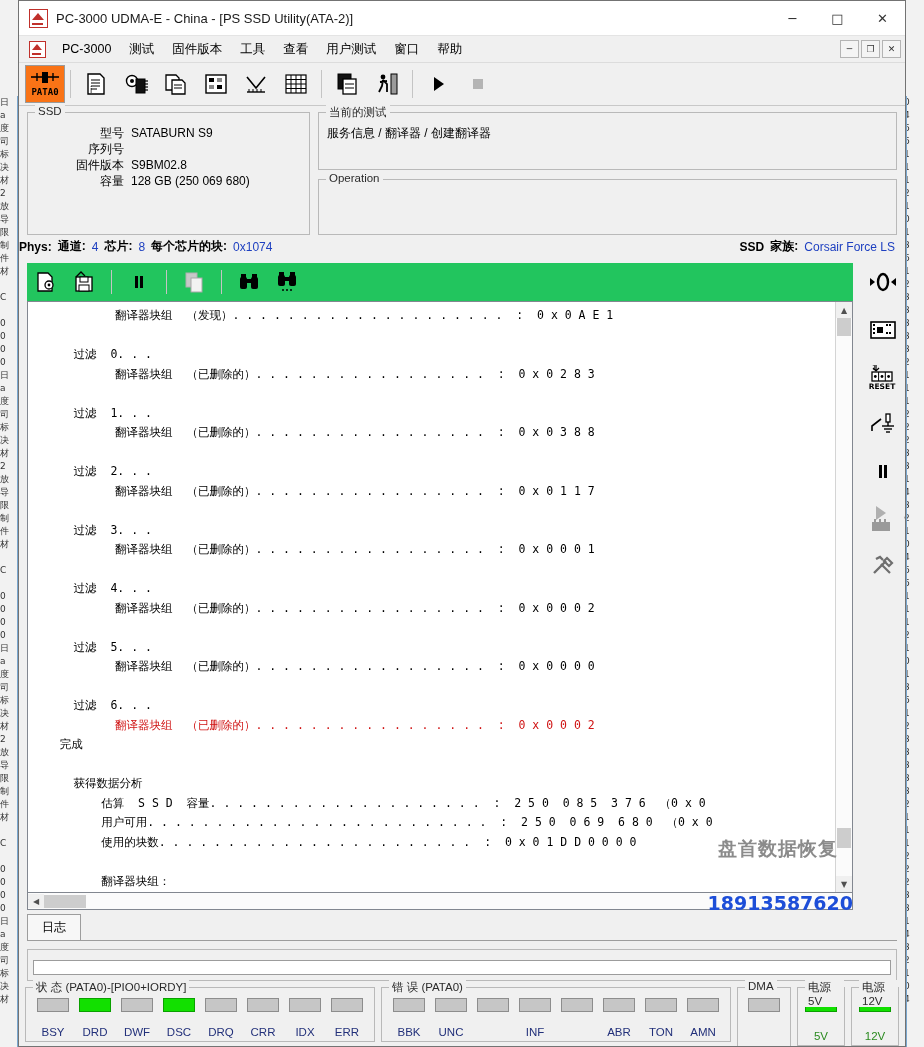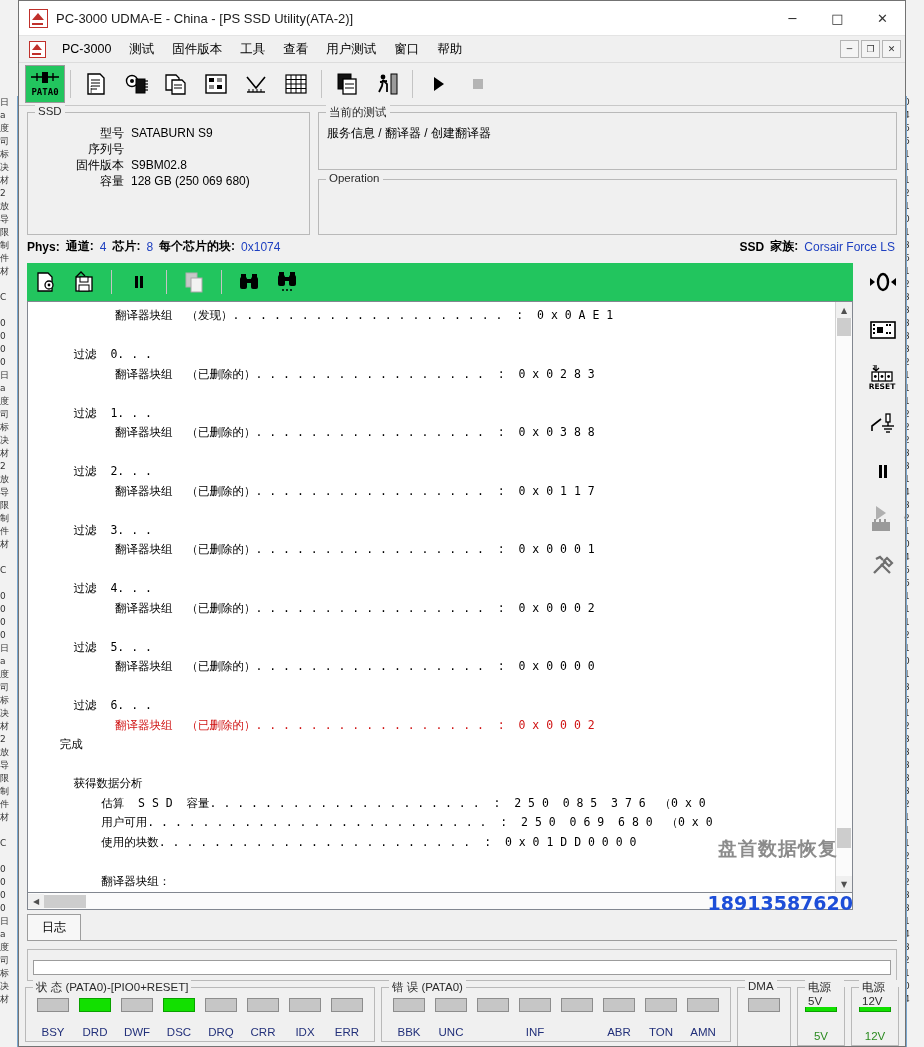--- a/index.html
+++ b/index.html
@@ -55,37 +55,37 @@
   .menu-icon{width:15px;height:15px;margin-left:10px;margin-right:7px;border:1px solid #c0302b;position:relative;flex:none;background:#fff;}
   .menu-icon::after{content:"";position:absolute;left:2px;top:2px;width:0;height:0;border-left:5px solid transparent;border-right:5px solid transparent;border-bottom:6px solid #c0302b;}
   .menu-icon::before{content:"";position:absolute;left:2px;bottom:2px;width:9px;height:2px;background:#c0302b;}
   .menu-item{padding:3px 9px;font-size:12.5px;color:#000;cursor:default;}
   .menu-win-btns{margin-left:auto;display:flex;gap:0;padding-right:4px;}
   .mw{width:17px;height:16px;border:1px solid #b4b4b4;background:#f4f4f4;margin-left:2px;display:flex;align-items:center;justify-content:center;font-size:9px;color:#333;font-family:"DejaVu Sans",sans-serif;}
 
   
   .toolbar{height:42px;background:#f0f0f0;border-bottom:1px solid #c8c8c8;display:flex;align-items:center;padding-left:6px;}
   .tb-btn{width:38px;height:36px;display:flex;align-items:center;justify-content:center;border:1px solid transparent;}
-  .tb-btn.active{border:1px solid #9a9a9a;background:#22c55e;}
+  .tb-btn.active{border:1px solid #9a9a9a;background:#f97316;}
   .tb-sep{width:1px;height:28px;background:#c4c4c4;margin:0 5px;}
 
   
   .info-row{display:flex;padding:6px 8px 0 8px;gap:8px;}
   .grp{border:1px solid #b9b9b9;position:relative;padding:12px 8px 6px 8px;}
   .grp > .legend{position:absolute;top:-8px;left:7px;background:#f0f0f0;padding:0 3px;font-size:11.5px;color:#2b2b2b;}
   .ssd-grp{width:265px;}
   .ssd-line{display:flex;font-size:12px;line-height:16px;}
   .ssd-lab{width:88px;text-align:right;padding-right:7px;}
   .ssd-val{font-family:"Liberation Sans",sans-serif;}
   .right-col{flex:1;display:flex;flex-direction:column;gap:9px;}
   .cur-test-grp{height:38px;}
   .oper-grp{height:36px;}
   .cur-test-text{font-size:12px;color:#000;}
 
-  .phys-bar{display:flex;align-items:center;padding:3px 10px 4px 8px;font-size:12px;}
+  .phys-bar{display:flex;align-items:center;padding:3px 10px 4px 0;font-size:12px;}
   .phys-bold{font-weight:bold;}
   .blue{color:#1d3fc0;}
   .phys-bar .sp{margin-right:6px;}
   .fam{margin-left:auto;}
 
   
   .logpanel{margin:4px 8px 0 8px;background:#22c55e;}
   .log-tb{height:38px;display:flex;align-items:center;}
   .log-tb .tb-btn{width:36px;height:34px;}
   .log-sep{width:1px;height:24px;background:#c4c4c4;margin:0 8px;}
@@ -638,21 +638,21 @@
   </div>
   <div class="tabline"></div>
 
   <div class="progress-grp">
     <div class="progress-bar"></div>
   </div>
 
   <div class="status-row">
 
     <div class="grp led-grp grp-status">
-      <div class="legend">状 态 (PATA0)-[PIO0+RESET]</div>
+      <div class="legend">状 态 (PATA0)-[PIO0+IORDY]</div>
       <div class="leds">
         <div class="led-cell">
             <div class="led"></div>
             <div class="led-lab">BSY</div>
           </div>
         <div class="led-cell">
             <div class="led on"></div>
             <div class="led-lab">DRD</div>
           </div>
         <div class="led-cell">

